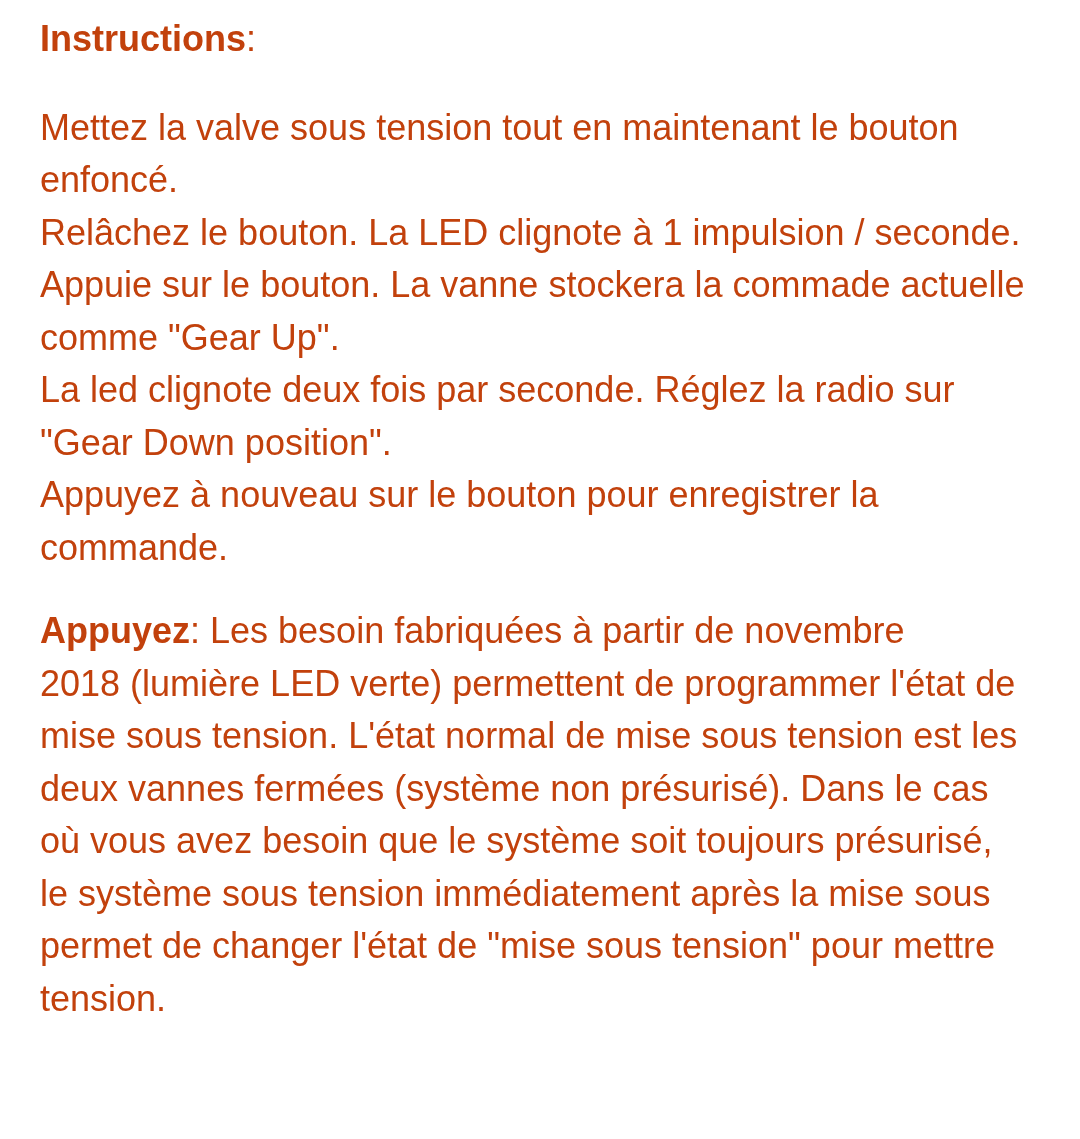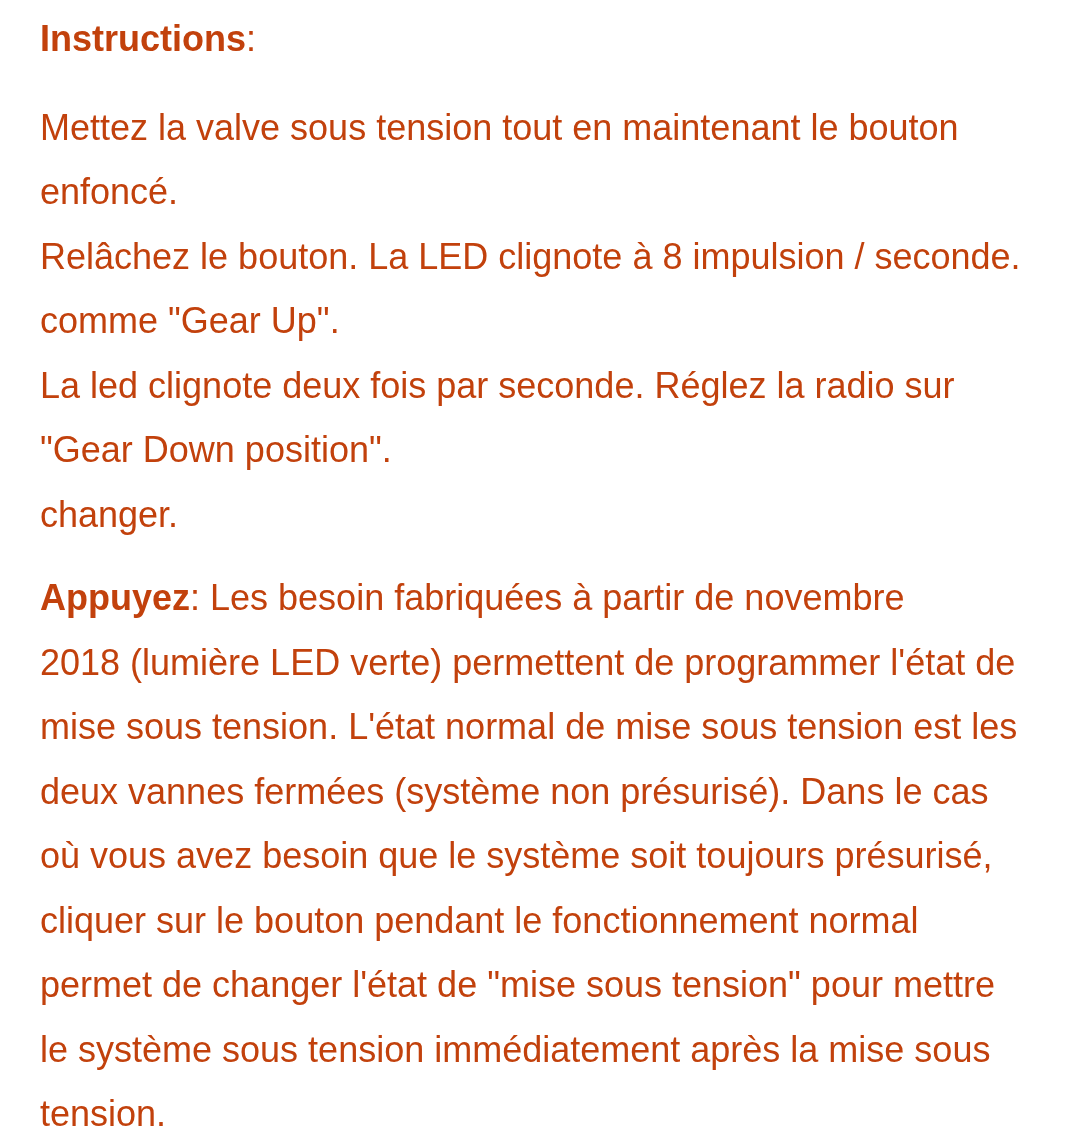--- a/index.html
+++ b/index.html
@@ -23,48 +23,48 @@
     -webkit-font-smoothing: antialiased;
   }
   .para {
     margin: 0 0 31px 0;
   }
   .heading-para {
     margin: 0 0 36px 0;
   }
   .line {
     white-space: nowrap;
-    margin-top: 12px;
   }
   .bold {
     font-weight: 700;
   }
 </style>
 </head>
 <body>
 
 <div class="doc">
 
   <p class="para heading-para"><span class="bold">Instructions</span><span>:</span></p>
 
   <div class="para">
     <div class="line">Mettez la valve sous tension tout en maintenant le bouton</div>
     <div class="line">enfoncé.</div>
-    <div class="line">Relâchez le bouton. La LED clignote à 8 impulsion / seconde.</div>
+    <div class="line">Relâchez le bouton. La LED clignote à 1 impulsion / seconde.</div>
+    <div class="line">Appuie sur le bouton. La vanne stockera la commade actuelle</div>
     <div class="line">comme "Gear Up".</div>
     <div class="line">La led clignote deux fois par seconde. Réglez la radio sur</div>
     <div class="line">"Gear Down position".</div>
-    <div class="line">changer.</div>
+    <div class="line">Appuyez à nouveau sur le bouton pour enregistrer la</div>
+    <div class="line">commande.</div>
   </div>
 
   <div class="para">
     <div class="line"><span class="bold">Appuyez</span><span>: Les besoin fabriquées à partir de novembre</span></div>
     <div class="line">2018 (lumière LED verte) permettent de programmer l'état de</div>
     <div class="line">mise sous tension. L'état normal de mise sous tension est les</div>
     <div class="line">deux vannes fermées (système non présurisé). Dans le cas</div>
     <div class="line">où vous avez besoin que le système soit toujours présurisé,</div>
-    <div class="line">cliquer sur le bouton pendant le fonctionnement normal</div>
+    <div class="line">le système sous tension immédiatement après la mise sous</div>
     <div class="line">permet de changer l'état de "mise sous tension" pour mettre</div>
-    <div class="line">le système sous tension immédiatement après la mise sous</div>
     <div class="line">tension.</div>
   </div>
 
 </div>
 
 </body></html>

